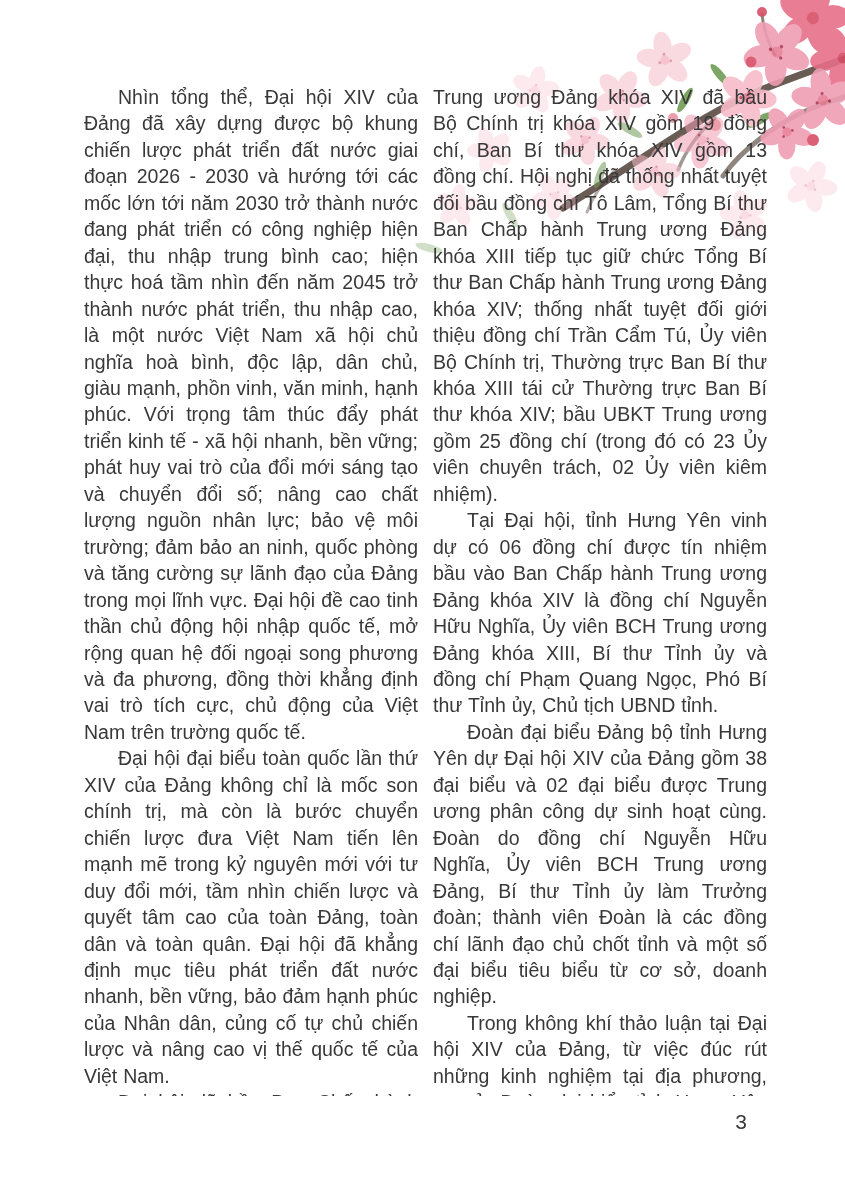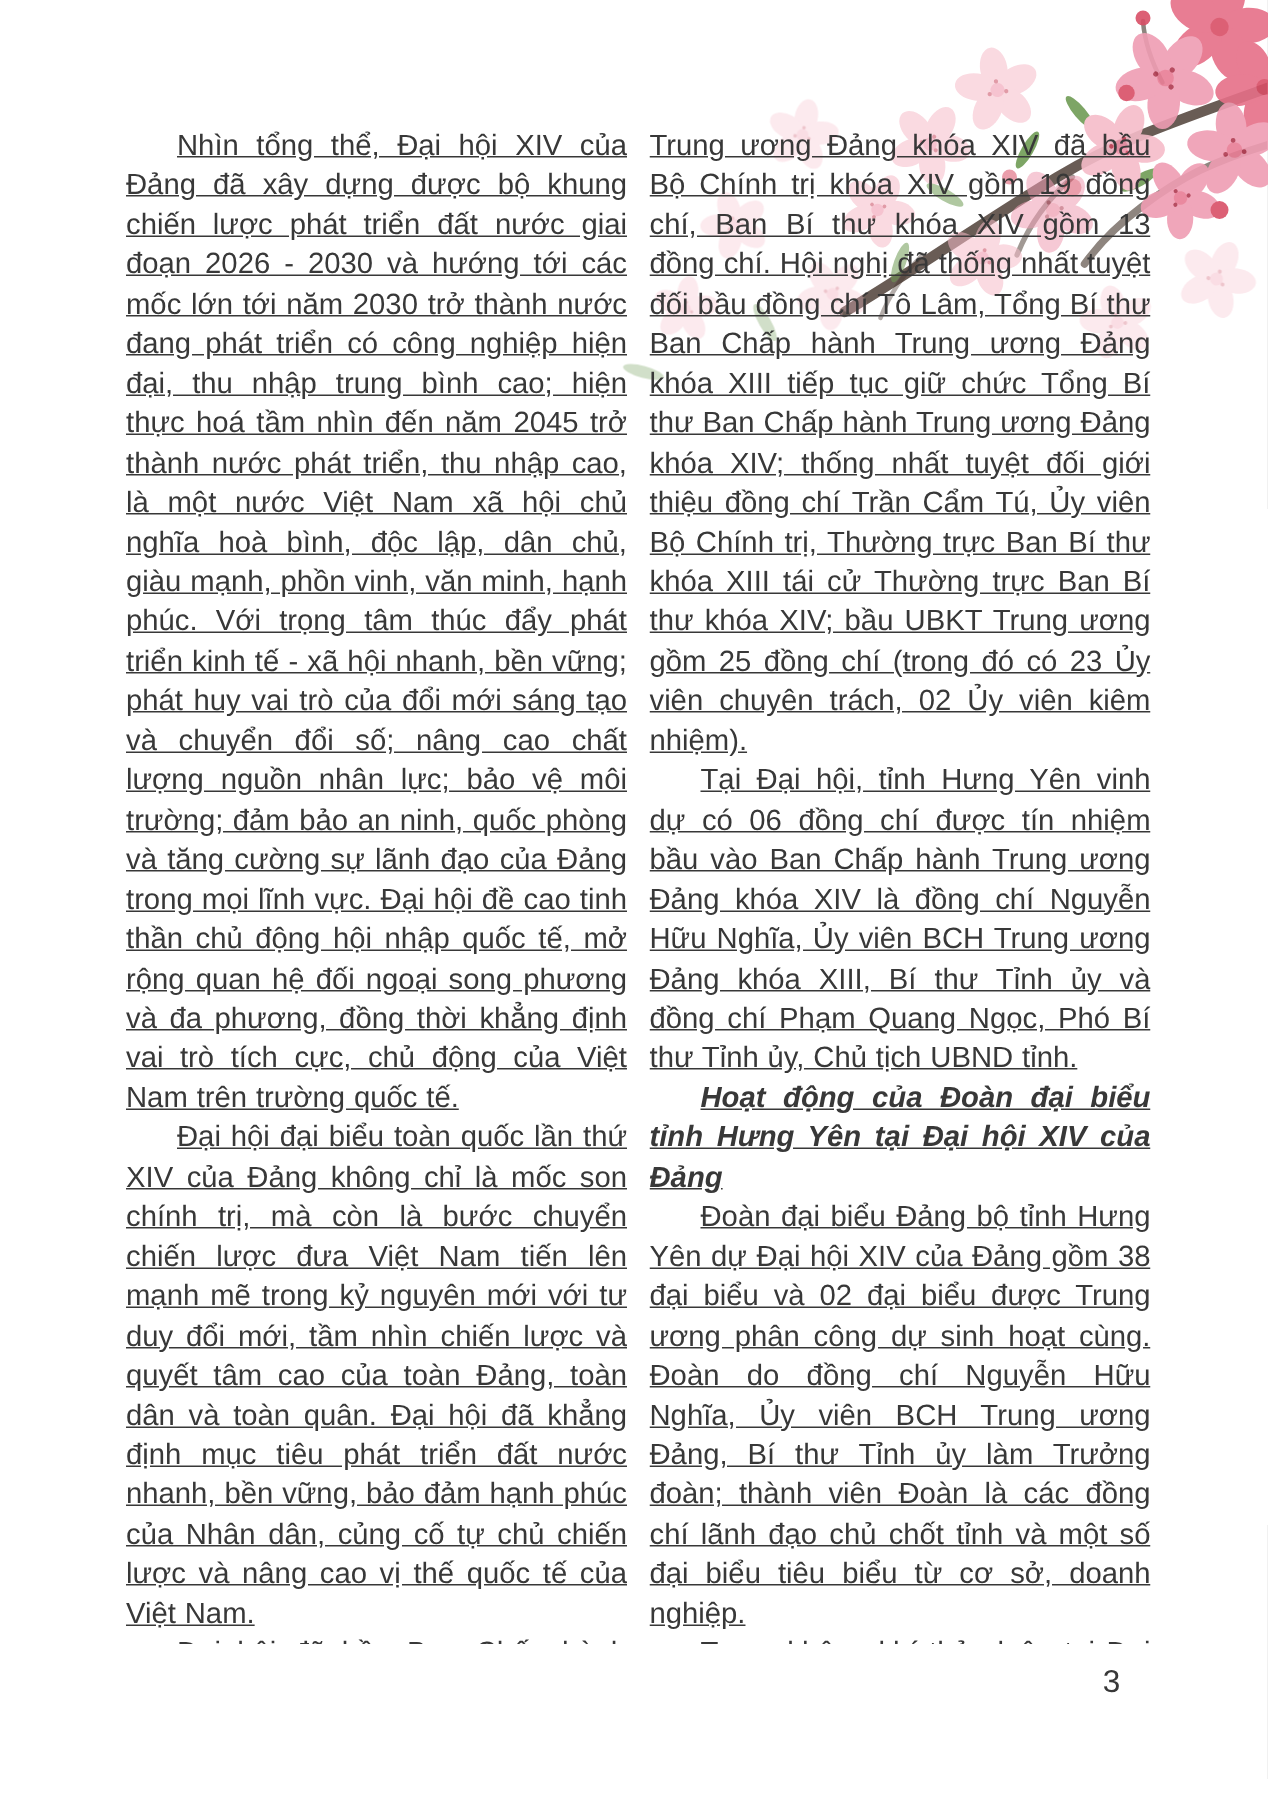--- a/index.html
+++ b/index.html
@@ -10,21 +10,21 @@
     overflow:hidden;
     font-family:"Liberation Sans","DejaVu Sans",sans-serif;
     color:#383838;
   }
   .decoration{
     position:absolute;top:0;left:415px;width:430px;height:300px;
     z-index:0;pointer-events:none;
   }
   .columns{
     position:absolute;top:84px;left:84px;width:683px;height:1012px;
-    display:flex;gap:15px;z-index:1;overflow:hidden;text-decoration:underline;
+    display:flex;gap:15px;z-index:1;overflow:hidden;
   }
   .col{width:334px;overflow:hidden;}
   .col p{
     margin:0;
     font-size:19.5px;
     line-height:26.45px;
     text-align:justify;
     word-spacing:0.5px;
   }
   .col p.indent{text-indent:34px;}
@@ -125,20 +125,19 @@
 
   <div class="columns">
     <div class="col">
         <p class="indent ">Nhìn tổng thể, Đại hội XIV của Đảng đã xây dựng được bộ khung chiến lược phát triển đất nước giai đoạn 2026 - 2030 và hướng tới các mốc lớn tới năm 2030 trở thành nước đang phát triển có công nghiệp hiện đại, thu nhập trung bình cao; hiện thực hoá tầm nhìn đến năm 2045 trở thành nước phát triển, thu nhập cao, là một nước Việt Nam xã hội chủ nghĩa hoà bình, độc lập, dân chủ, giàu mạnh, phồn vinh, văn minh, hạnh phúc. Với trọng tâm thúc đẩy phát triển kinh tế - xã hội nhanh, bền vững; phát huy vai trò của đổi mới sáng tạo và chuyển đổi số; nâng cao chất lượng nguồn nhân lực; bảo vệ môi trường; đảm bảo an ninh, quốc phòng và tăng cường sự lãnh đạo của Đảng trong mọi lĩnh vực. Đại hội đề cao tinh thần chủ động hội nhập quốc tế, mở rộng quan hệ đối ngoại song phương và đa phương, đồng thời khẳng định vai trò tích cực, chủ động của Việt Nam trên trường quốc tế.</p>
         <p class="indent ">Đại hội đại biểu toàn quốc lần thứ XIV của Đảng không chỉ là mốc son chính trị, mà còn là bước chuyển chiến lược đưa Việt Nam tiến lên mạnh mẽ trong kỷ nguyên mới với tư duy đổi mới, tầm nhìn chiến lược và quyết tâm cao của toàn Đảng, toàn dân và toàn quân. Đại hội đã khẳng định mục tiêu phát triển đất nước nhanh, bền vững, bảo đảm hạnh phúc của Nhân dân, củng cố tự chủ chiến lược và nâng cao vị thế quốc tế của Việt Nam.</p>
         <p class="indent ">Đại hội đã bầu Ban Chấp hành Trung ương Đảng khóa XIV gồm 200 đồng chí (trong đó có 180 đồng chí Ủy viên chính thức và 20 đồng chí Ủy viên dự khuyết). Tại Hội nghị lần thứ nhất Ban Chấp hành</p>
       </div>
     <div class="col">
         <p class="">Trung ương Đảng khóa XIV đã bầu Bộ Chính trị khóa XIV gồm 19 đồng chí, Ban Bí thư khóa XIV gồm 13 đồng chí. Hội nghị đã thống nhất tuyệt đối bầu đồng chí Tô Lâm, Tổng Bí thư Ban Chấp hành Trung ương Đảng khóa XIII tiếp tục giữ chức Tổng Bí thư Ban Chấp hành Trung ương Đảng khóa XIV; thống nhất tuyệt đối giới thiệu đồng chí Trần Cẩm Tú, Ủy viên Bộ Chính trị, Thường trực Ban Bí thư khóa XIII tái cử Thường trực Ban Bí thư khóa XIV; bầu UBKT Trung ương gồm 25 đồng chí (trong đó có 23 Ủy viên chuyên trách, 02 Ủy viên kiêm nhiệm).</p>
         <p class="indent ">Tại Đại hội, tỉnh Hưng Yên vinh dự có 06 đồng chí được tín nhiệm bầu vào Ban Chấp hành Trung ương Đảng khóa XIV là đồng chí Nguyễn Hữu Nghĩa, Ủy viên BCH Trung ương Đảng khóa XIII, Bí thư Tỉnh ủy và đồng chí Phạm Quang Ngọc, Phó Bí thư Tỉnh ủy, Chủ tịch UBND tỉnh.</p>
-        <p class="indent heading">Hoạt động của Đoàn đại biểu tỉnh Hưng Yên tại Đại hội XIV của Đảng</p>
         <p class="indent ">Đoàn đại biểu Đảng bộ tỉnh Hưng Yên dự Đại hội XIV của Đảng gồm 38 đại biểu và 02 đại biểu được Trung ương phân công dự sinh hoạt cùng. Đoàn do đồng chí Nguyễn Hữu Nghĩa, Ủy viên BCH Trung ương Đảng, Bí thư Tỉnh ủy làm Trưởng đoàn; thành viên Đoàn là các đồng chí lãnh đạo chủ chốt tỉnh và một số đại biểu tiêu biểu từ cơ sở, doanh nghiệp.</p>
         <p class="indent ">Trong không khí thảo luận tại Đại hội XIV của Đảng, từ việc đúc rút những kinh nghiệm tại địa phương, cơ sở, Đoàn đại biểu tỉnh Hưng Yên đã đóng góp nhiều ý kiến mang tính thực tiễn, khả thi và chiến lược. Tại buổi thảo luận tổ, các đại biểu</p>
       </div>
   </div>
 
   <div class="page-number">3</div>
 </div>
 
 </body></html>

